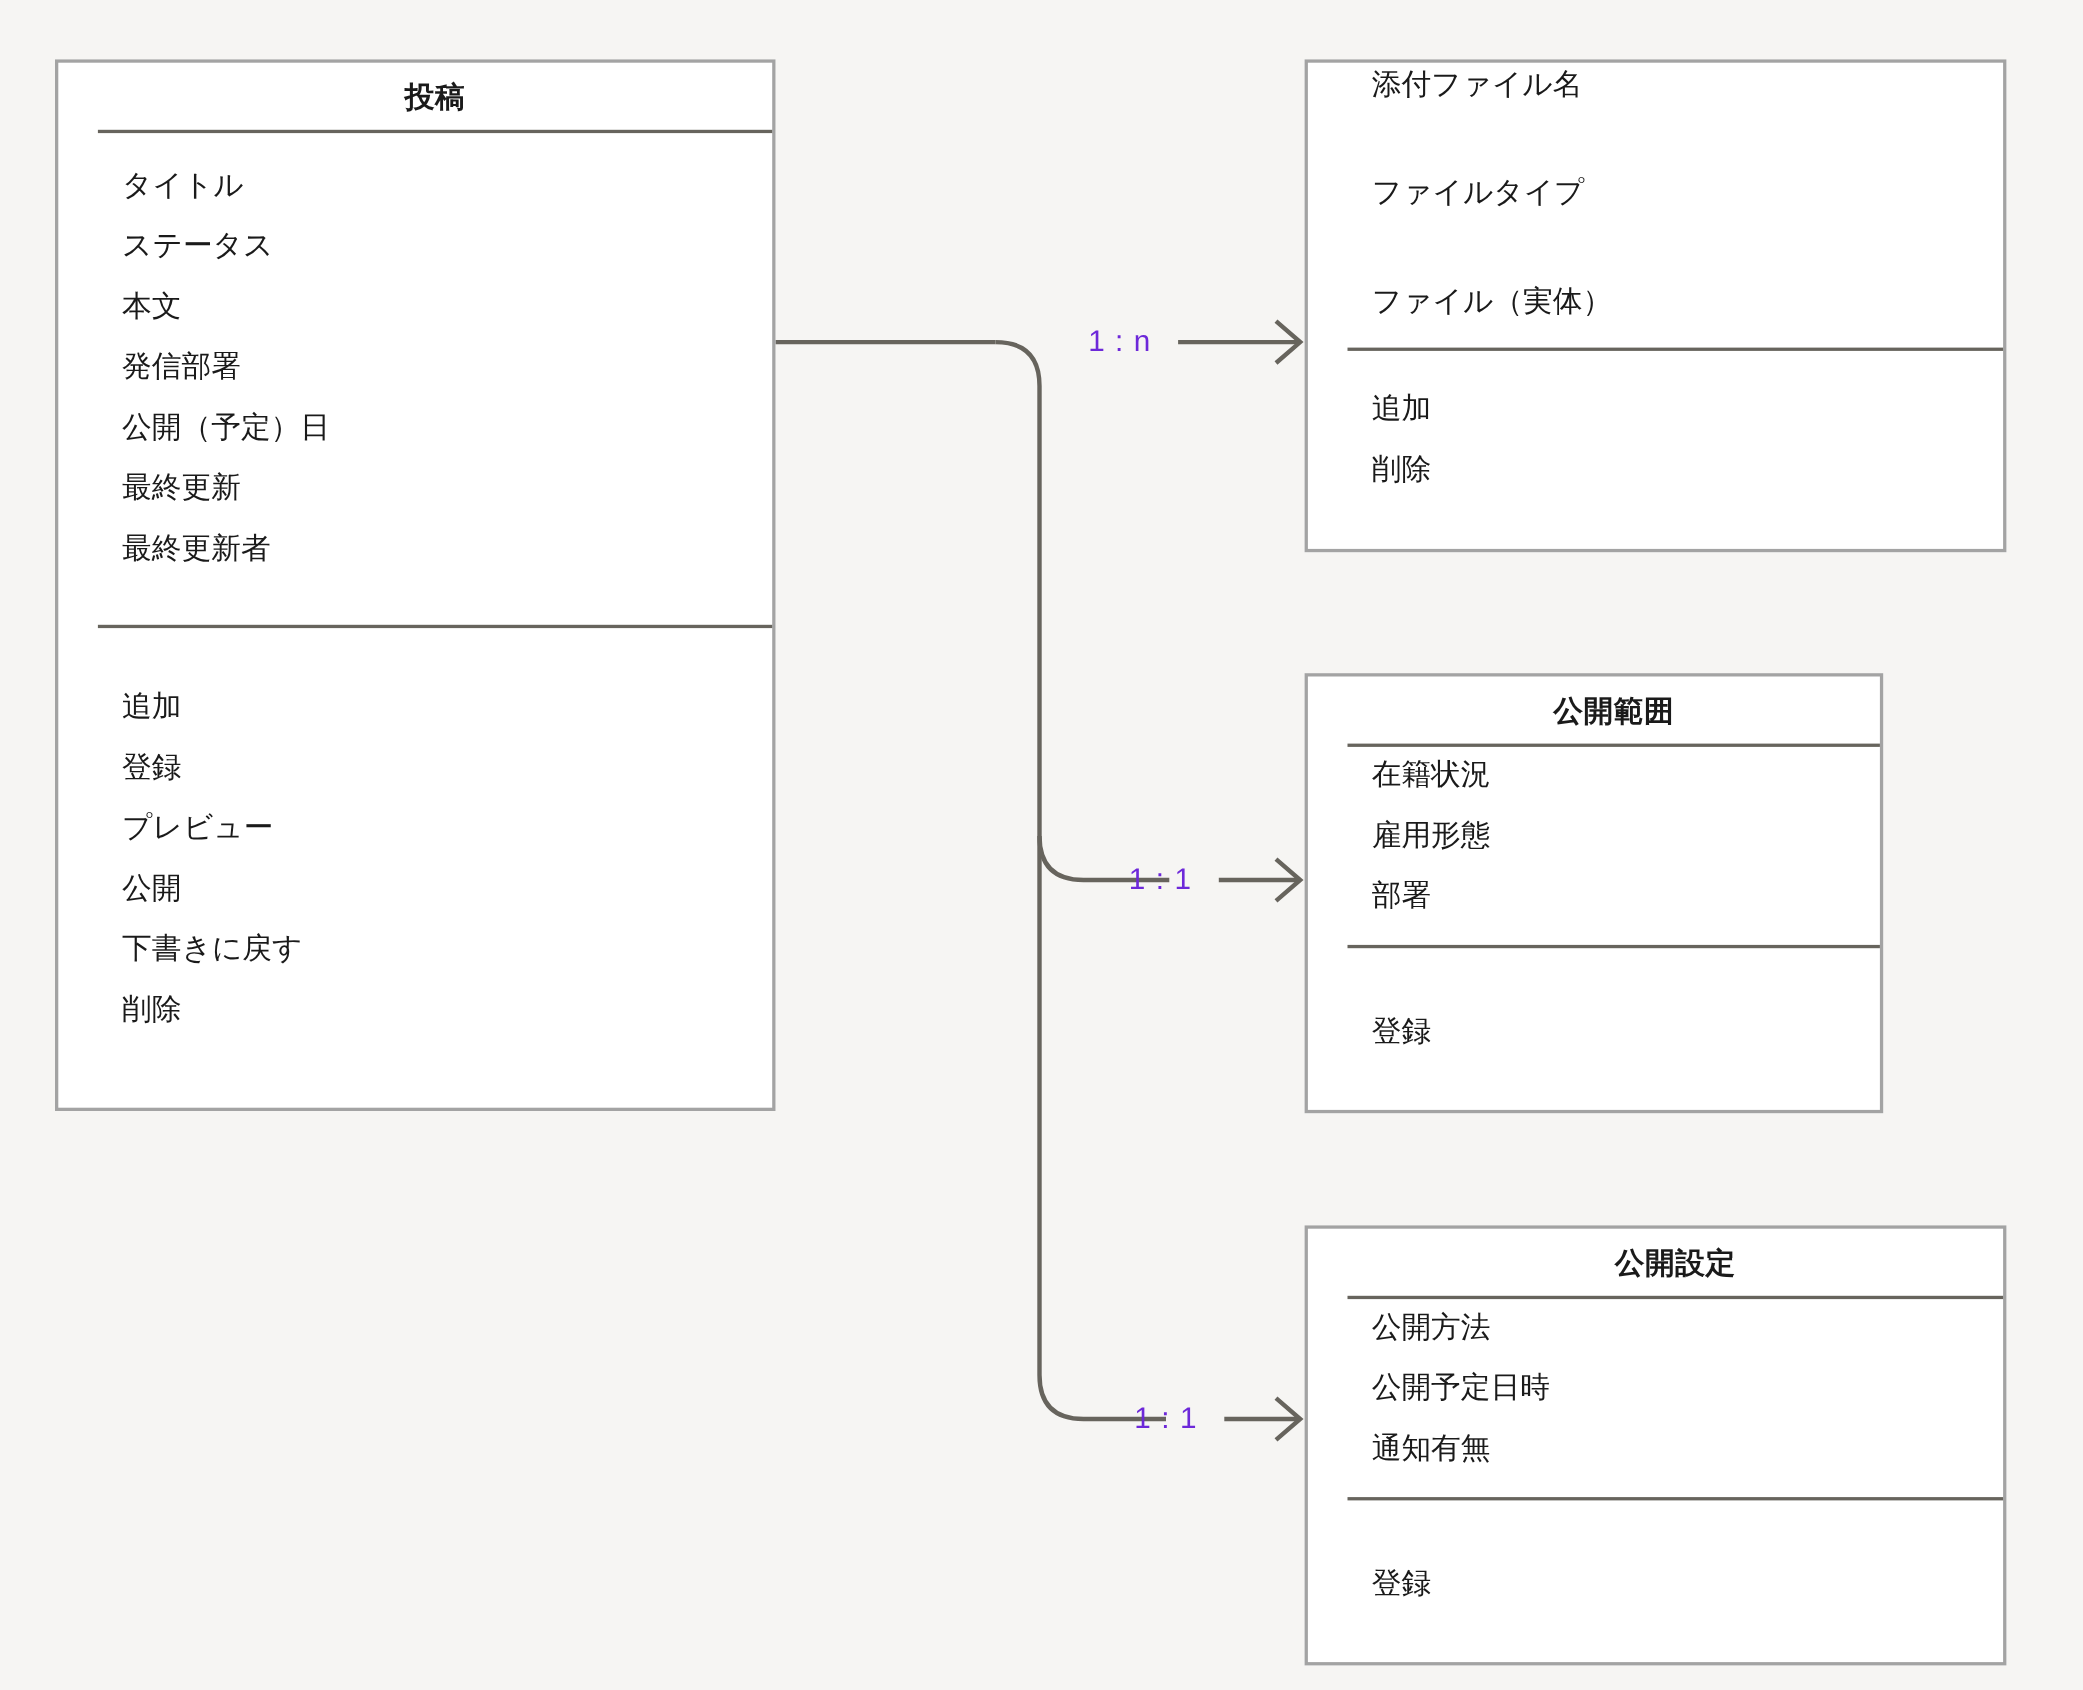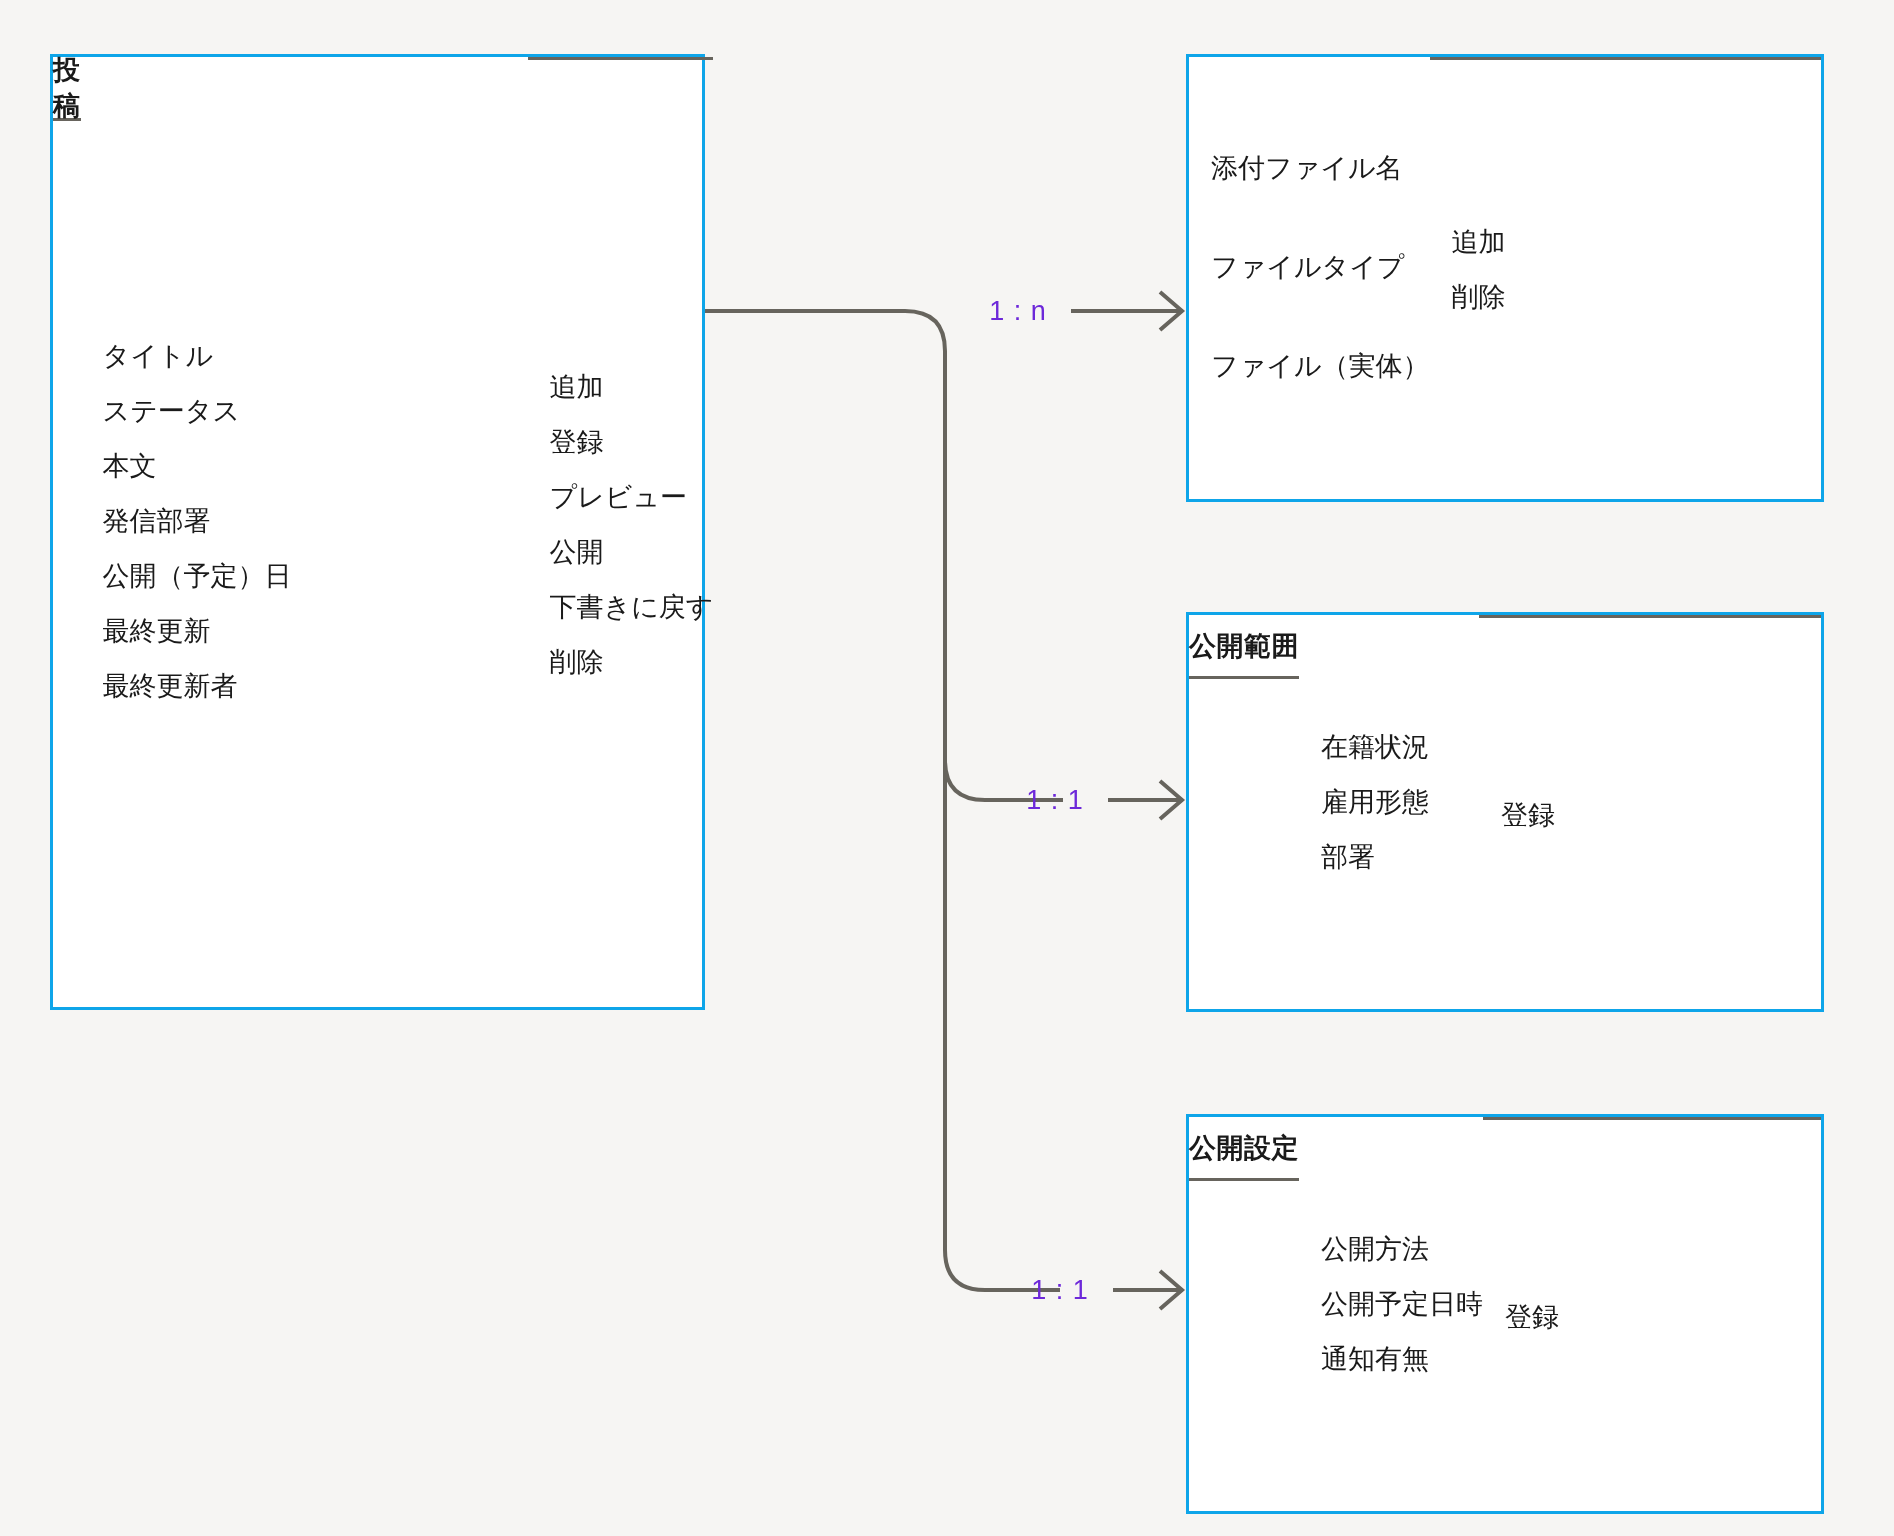--- a/index.html
+++ b/index.html
@@ -18,23 +18,24 @@
     position: relative;
     width: 1894px;
     height: 1536px;
   }
 
   
   .class-box {
     position: absolute;
     box-sizing: border-box;
     background: #ffffff;
-    border: 3px solid #0ea5e9;
+    border: 3px solid #a3a3a3;
     display: flex;
-    flex-direction: row;
+    flex-direction: column;
+    padding-left: 36px;
   }
   .class-title {
     box-sizing: border-box;
     text-align: center;
     font-weight: bold;
     font-size: 27px;
     letter-spacing: 0.5px;
     border-bottom: 3px solid #67645d;
     display: flex;
     align-items: center;
@@ -69,21 +70,21 @@
   #box-attach {
     left: 1186px; top: 54px; width: 638px; height: 448px;
   }
   #box-attach .class-title { height: 64px; }
   #box-attach .attrs { flex: 0 0 174px; padding-top: 6px; gap: 44px; }
   #box-attach .attrs .member { padding-bottom: 28px; }
   #box-attach .ops { flex: 1 1 auto; padding-top: 8px; }
   #box-attach .ops .member { padding-bottom: 28px; }
 
   #box-scope {
-    left: 1186px; top: 612px; width: 638px; height: 400px;
+    left: 1186px; top: 612px; width: 526px; height: 400px;
   }
   #box-scope .class-title { height: 64px; }
   #box-scope .attrs { flex: 0 0 180px; padding-top: 8px; }
   #box-scope .attrs .member { padding-bottom: 28px; }
   #box-scope .ops { flex: 1 1 auto; padding-top: 4px; }
 
   #box-settings {
     left: 1186px; top: 1114px; width: 638px; height: 400px;
   }
   #box-settings .class-title { height: 64px; }

